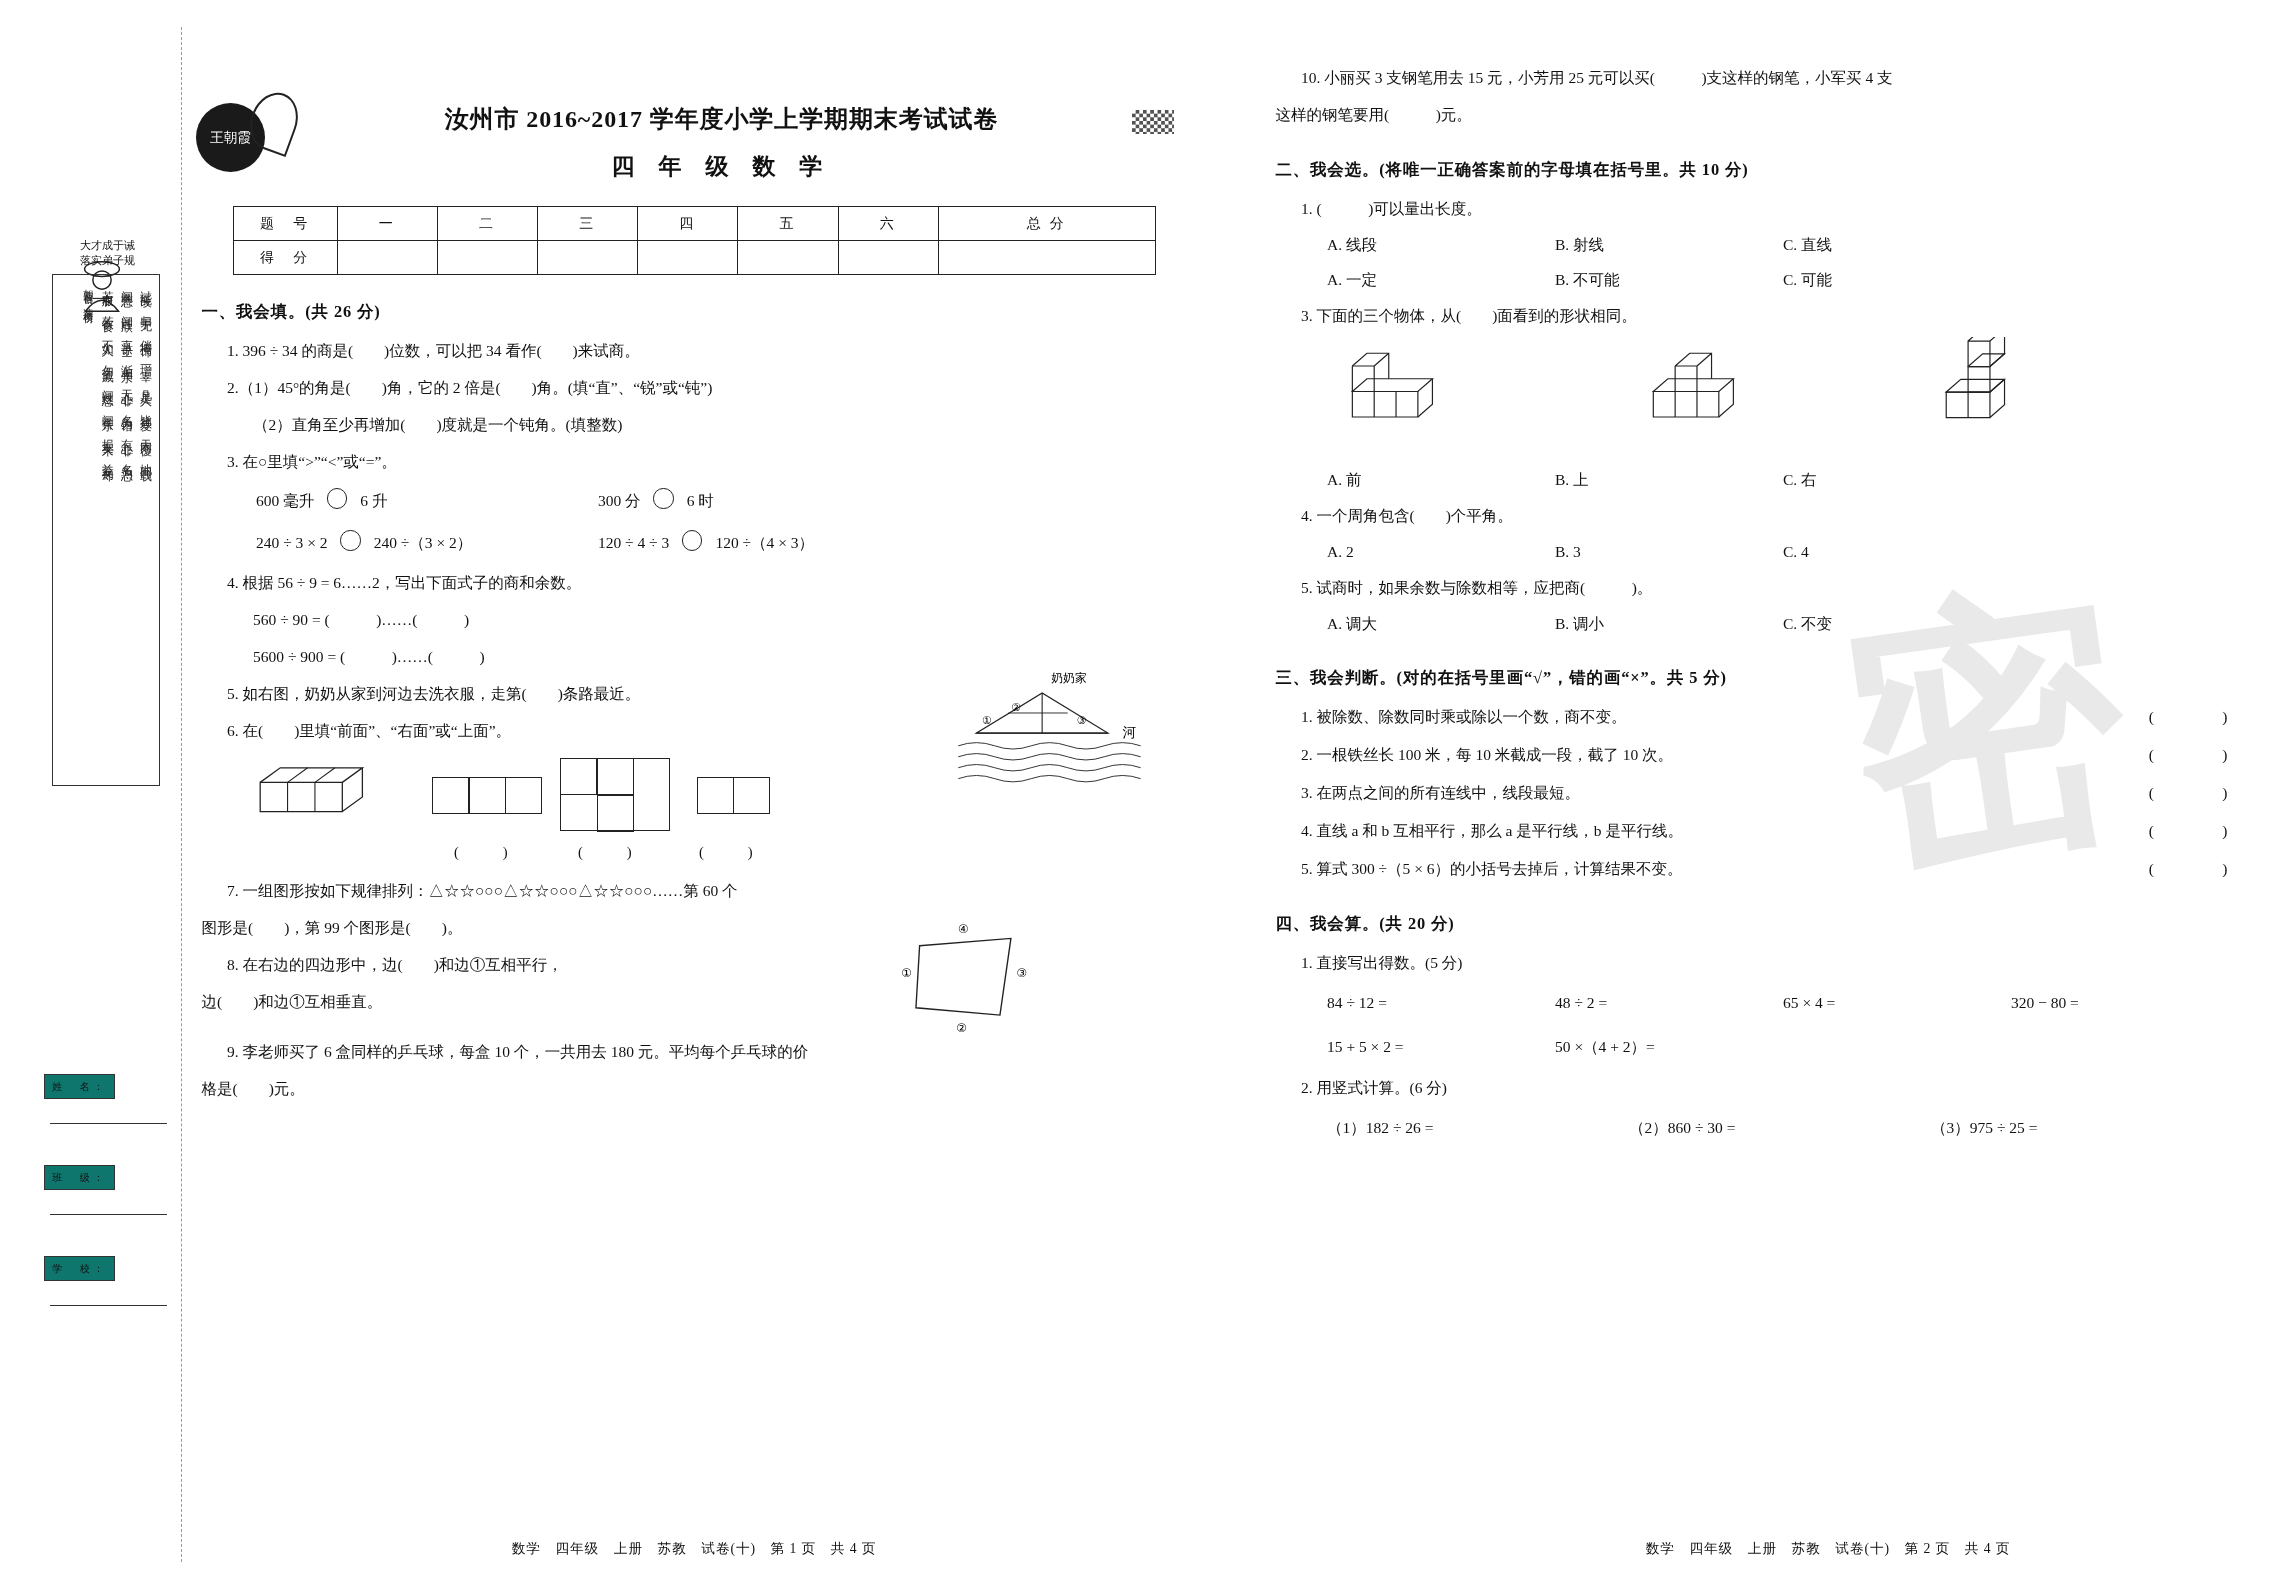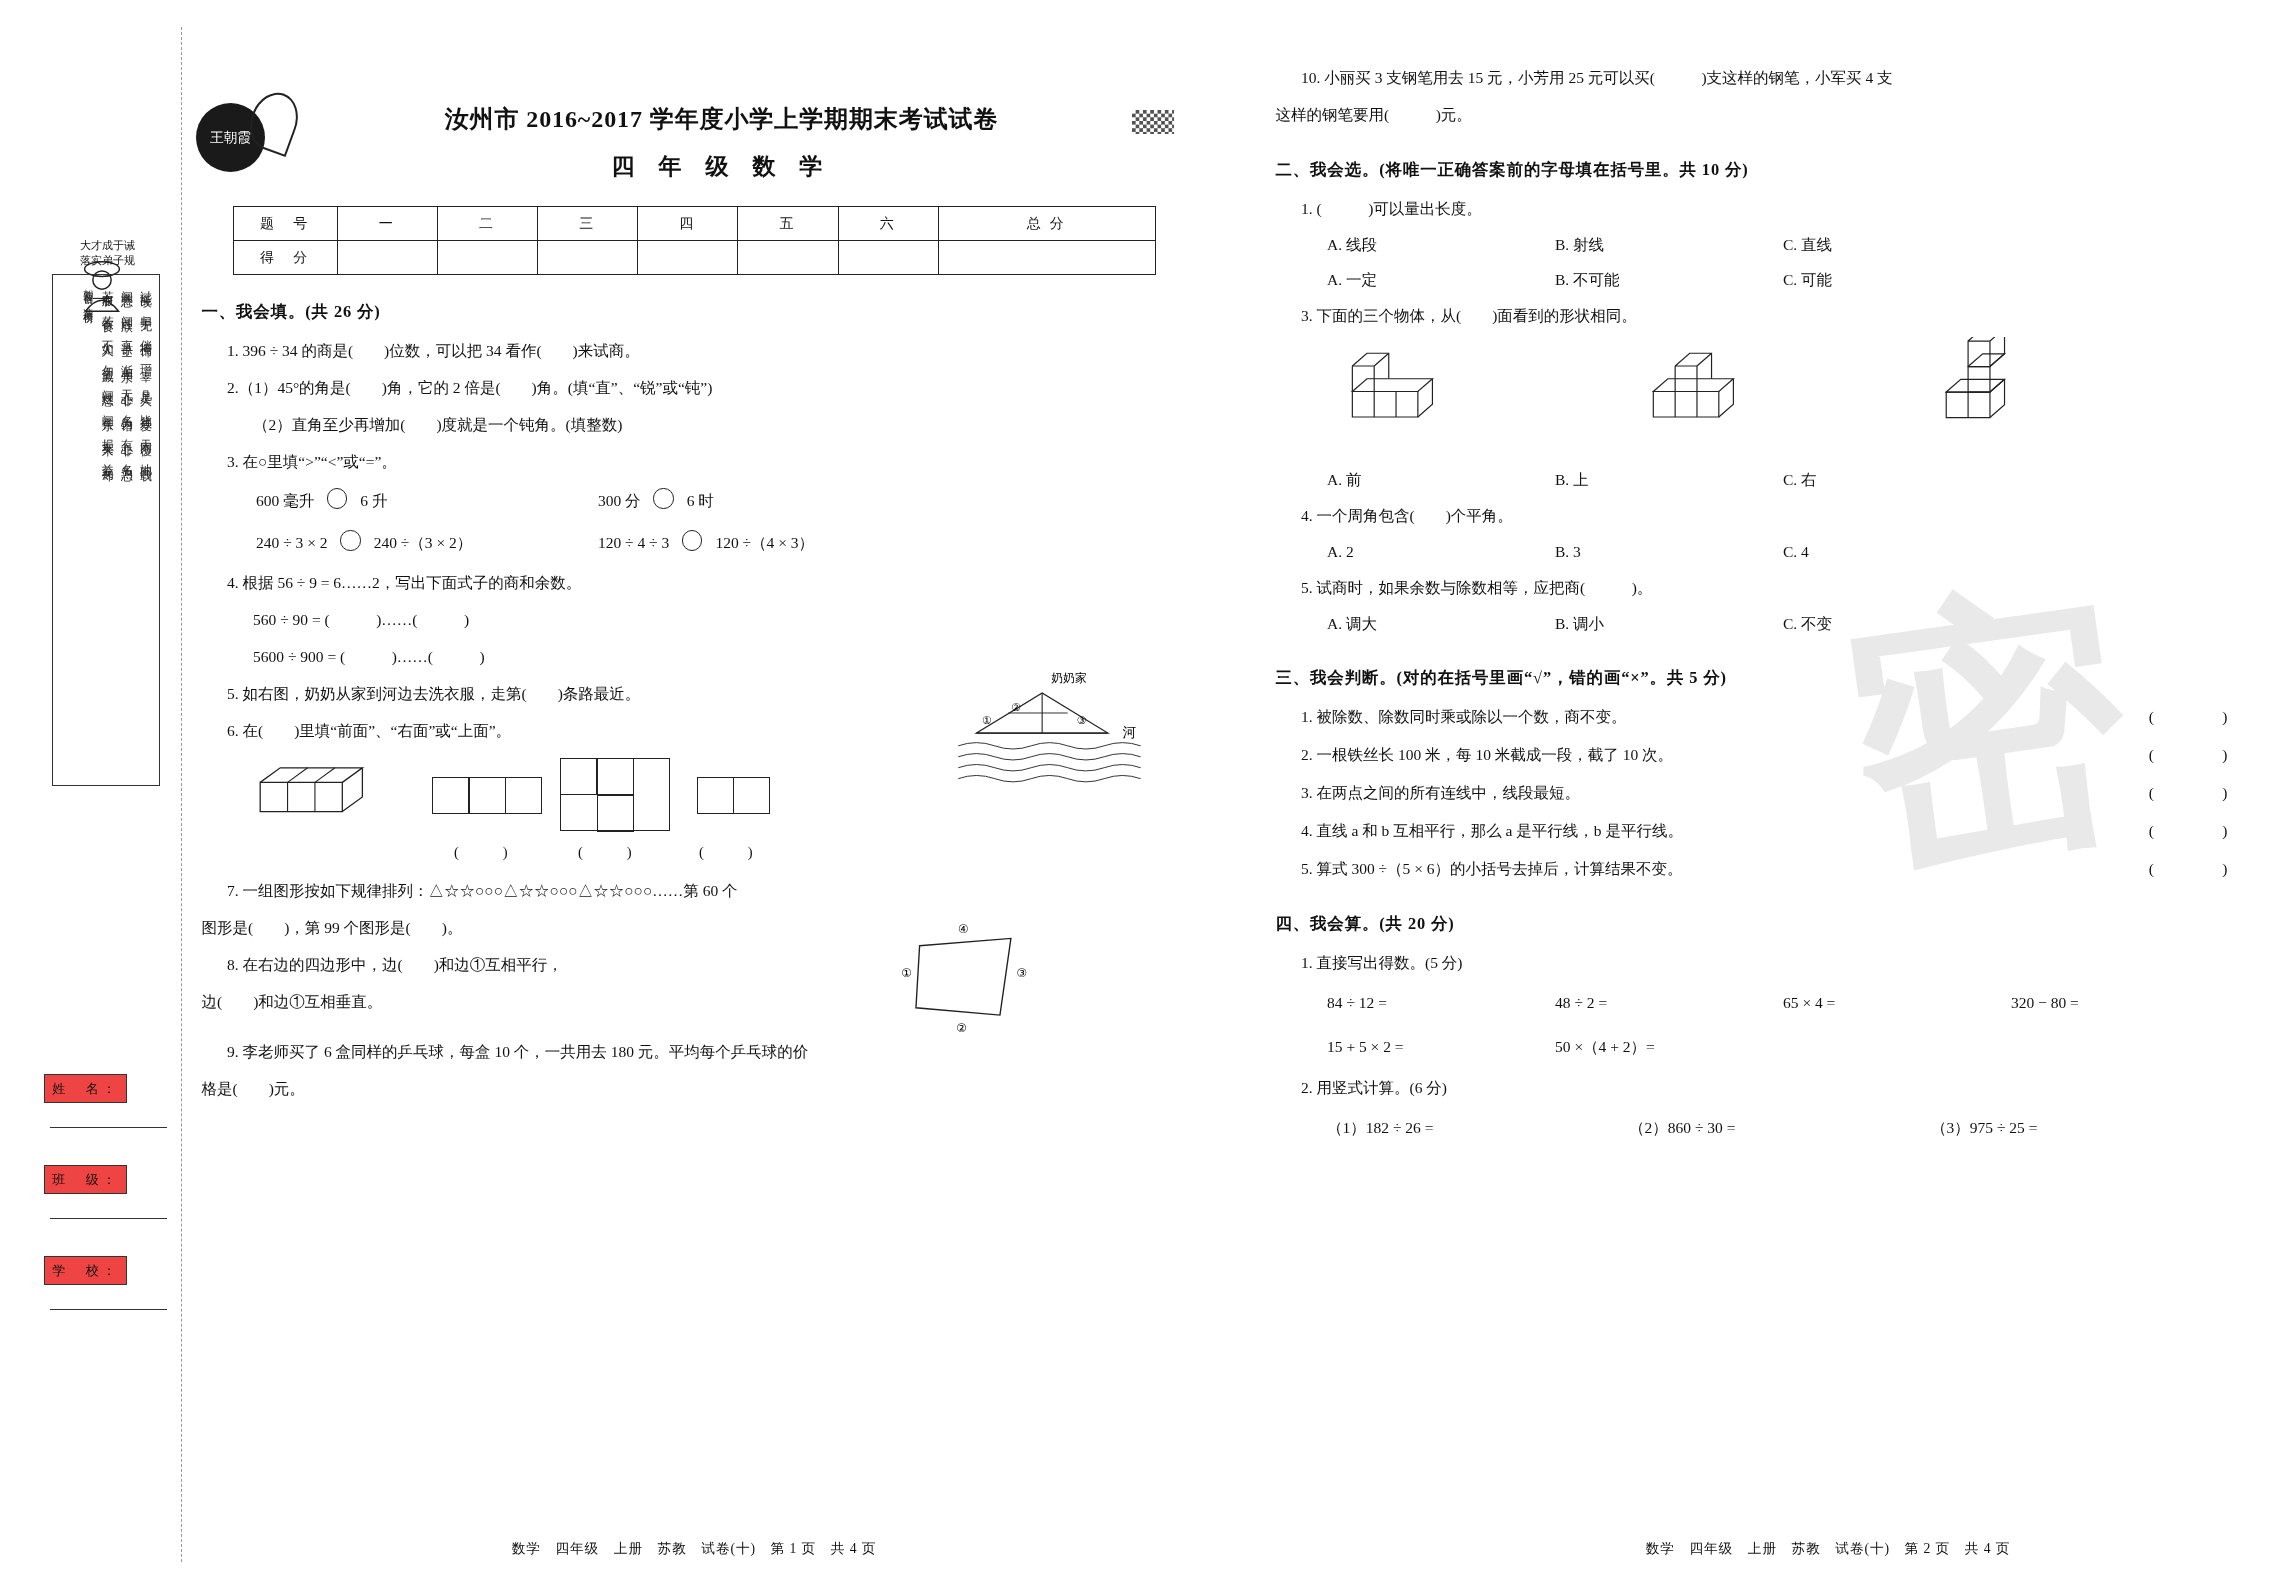--- a/index.html
+++ b/index.html
@@ -41,22 +41,22 @@
     margin:0 1.8px;
   }
   .v-text.small{font-size:10px;letter-spacing:1.8px;}
   .mascot{
     position:absolute;left:51px;top:233px;width:101px;height:82px;
     display:flex;flex-direction:column;align-items:center;justify-content:flex-end;
   }
 
   .id-box{position:absolute;left:44px;width:128px;}
   .id-label{
-    border:0.9px solid #333;padding:4.6px 7.3px;font-size:13px;letter-spacing:3.7px;
-    display:inline-block;background:#ef4444;
+    border:0.9px solid #333;padding:4.6px 7.3px;font-size:10px;letter-spacing:3.7px;
+    display:inline-block;background:#0f766e;
   }
   .id-line{border-bottom:0.9px solid #333;width:117px;height:24px;margin-left:5.5px;}
 
   
   .col{position:absolute;top:37px;}
   .col-left{left:196px;width:996px;}
   .col-right{left:1270px;width:996px;}
 
   
   .logo{

